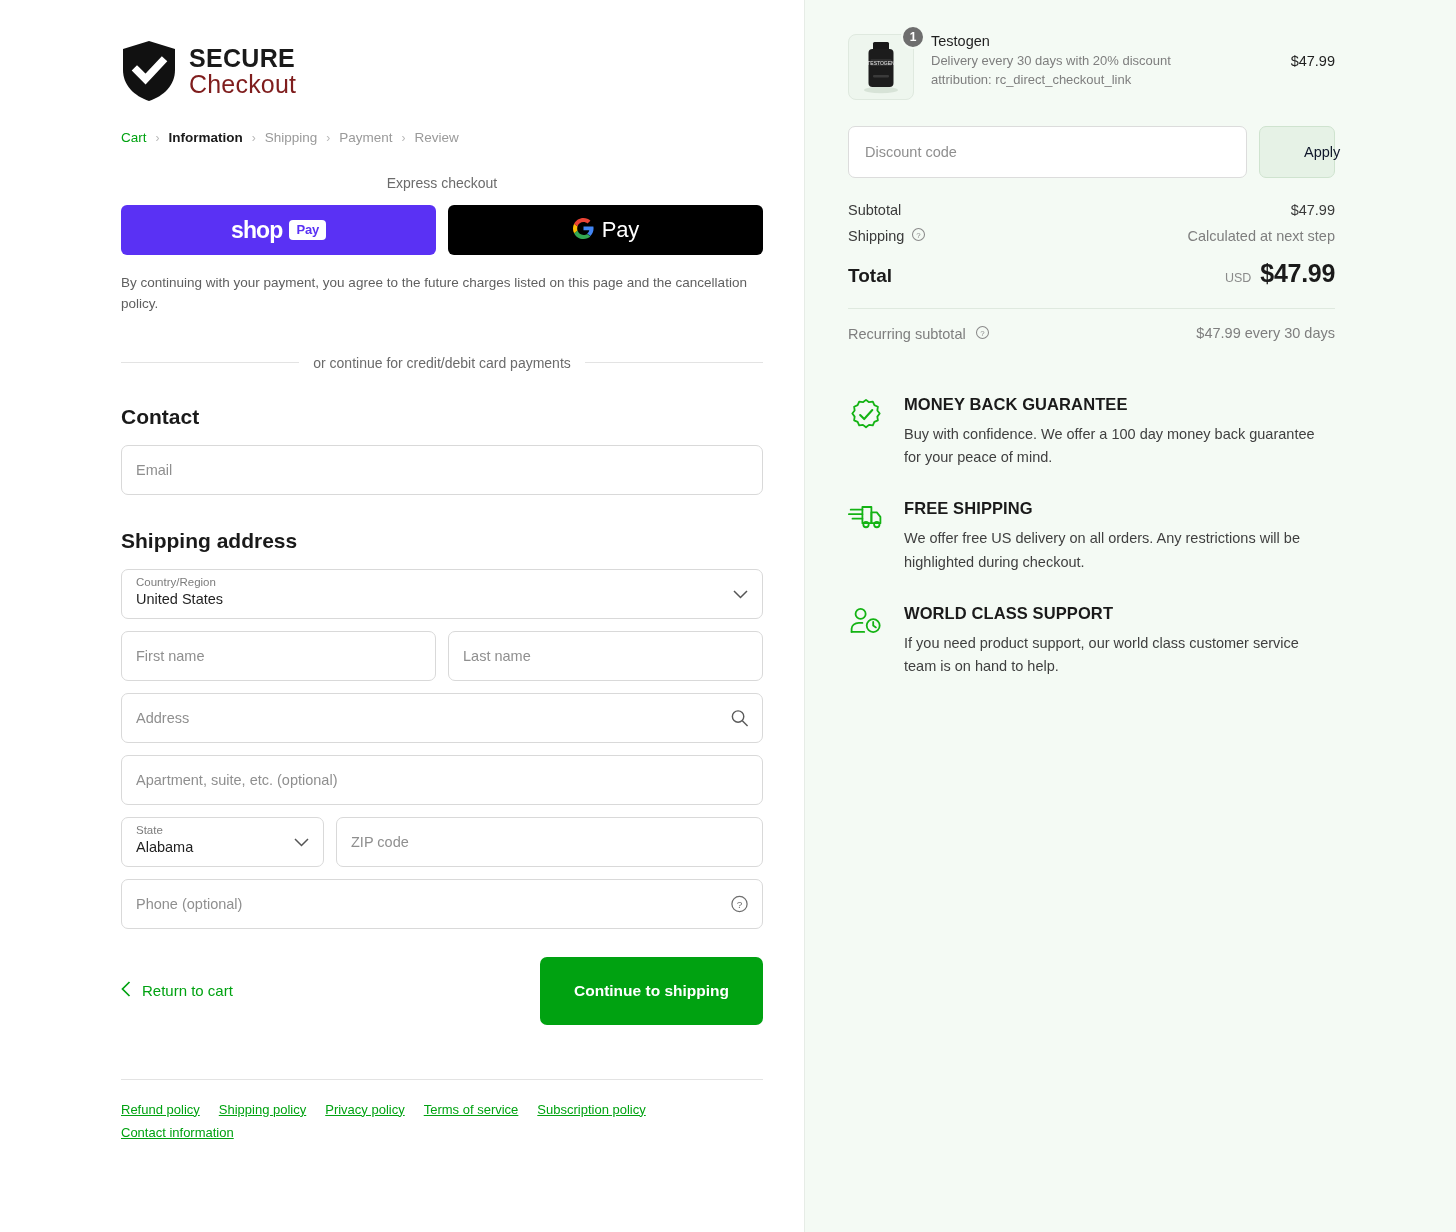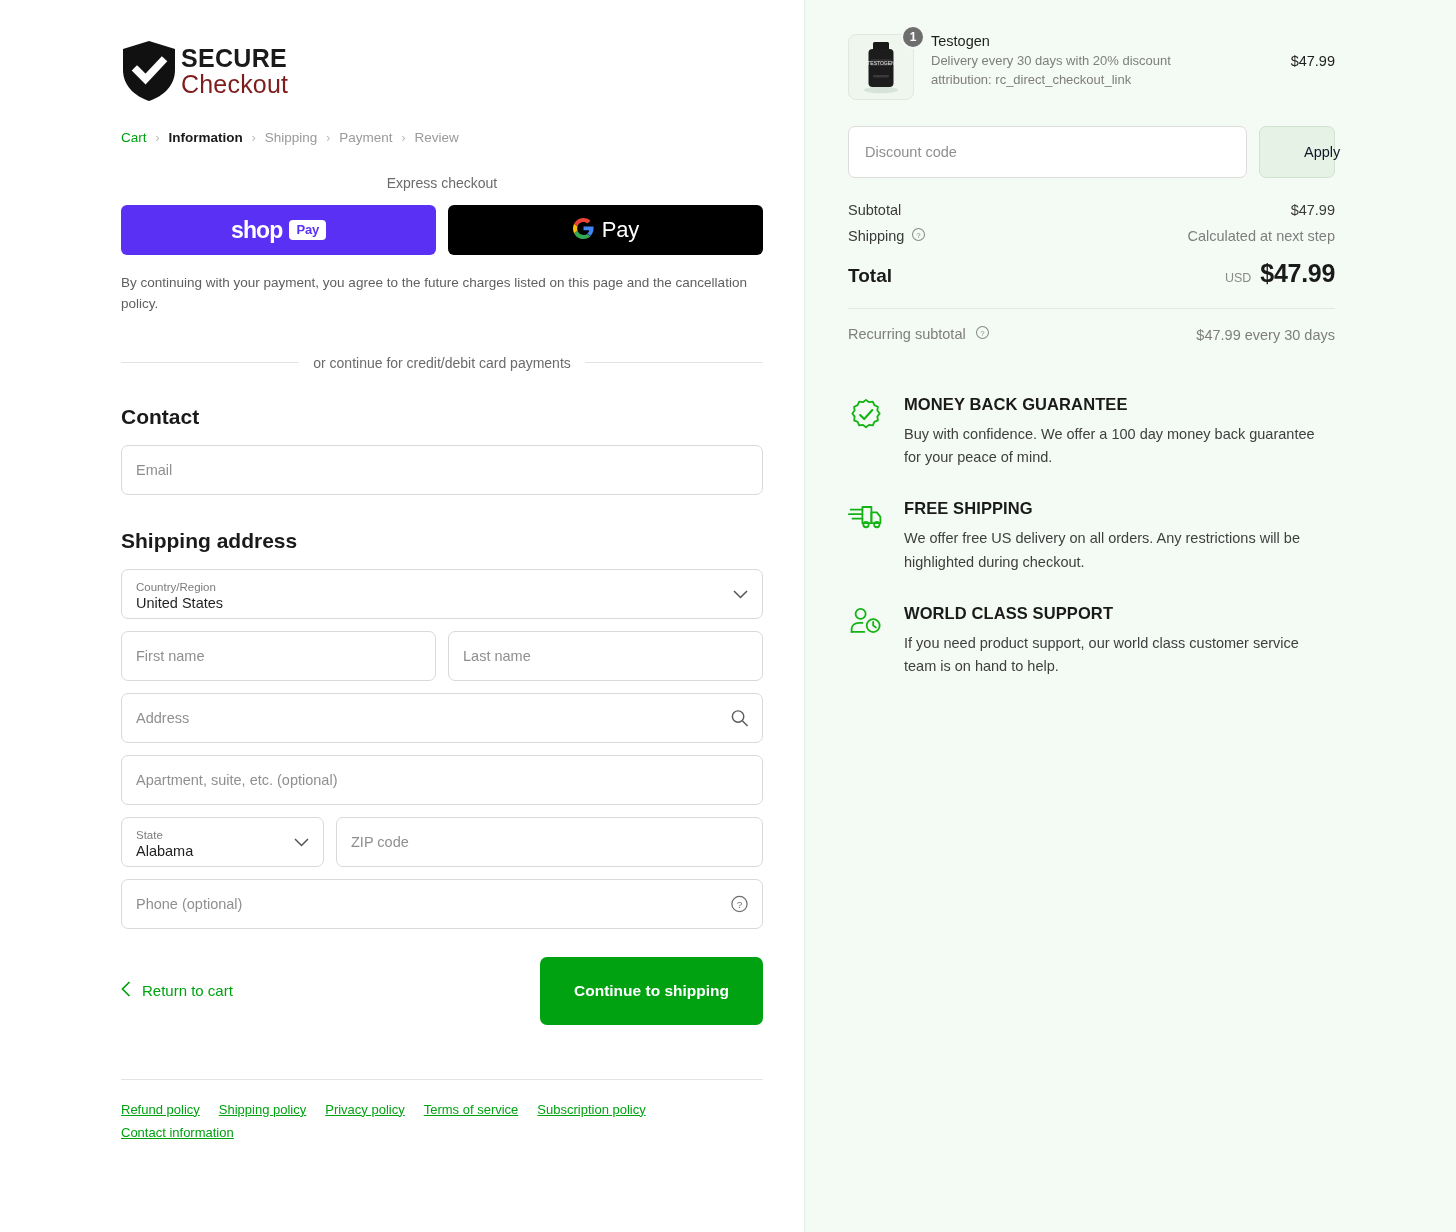--- a/index.html
+++ b/index.html
@@ -15,21 +15,21 @@
   
   .left-col {
     width: 805px; height: 1232px;
     background: #ffffff;
     border-right: 1px solid #e6ece6;
     position: relative;
   }
   .left-inner { width: 642px; margin-left: 121px; padding-top: 40px; }
 
   
-  .logo-row { display: flex; align-items: center; gap: 4px; margin-bottom: 28px; }
+  .logo-row { display: flex; align-items: center; gap: 12px; margin-bottom: 28px; }
   .logo-shield { width: 56px; height: 62px; flex: none; }
   .logo-text { line-height: 1.04; }
   .logo-line1 { font-size: 25px; font-weight: 700; letter-spacing: .3px; color: #1a1a1a; }
   .logo-line2 { font-size: 25px; font-weight: 400; letter-spacing: .2px; color: #7f1d1d; }
 
   
   .breadcrumb { display: flex; align-items: center; gap: 9px; font-size: 13.5px; margin-bottom: 30px; }
   .bc-link { color: #00a211; text-decoration: none; }
   .bc-current { color: #1a1a1a; font-weight: 700; }
   .bc-muted { color: #9a9a9a; }
@@ -60,21 +60,21 @@
   
   h2.section-title { font-size: 21px; font-weight: 700; color: #1a1a1a; margin-bottom: 16px; }
   .mt-section { margin-top: 34px; }
 
   
   .field {
     position: relative; height: 50px; border: 1px solid #d9d9d9; border-radius: 7px;
     background: #fff; display: flex; align-items: center; padding: 0 14px; margin-bottom: 12px;
   }
   .field .ph { font-size: 14.5px; color: #8f8f8f; }
-  .field.tall-label { flex-direction: column; align-items: flex-start; justify-content: center; padding-top: 6px; }
+  .field.tall-label { flex-direction: column; align-items: flex-start; justify-content: flex-start; padding-top: 6px; }
   .flabel { font-size: 11.5px; color: #7c7c7c; line-height: 1.2; }
   .fvalue { font-size: 14.5px; color: #1f1f1f; line-height: 1.3; }
   .field-row { display: flex; gap: 12px; }
   .field-row .field { margin-bottom: 12px; }
   .f-icon { position: absolute; right: 13px; top: 50%; transform: translateY(-50%); display: flex; }
   .chev { position: absolute; right: 14px; top: 50%; transform: translateY(-50%); }
 
   
   .action-row { display: flex; align-items: center; justify-content: space-between; margin-top: 28px; }
   .return-link { display: flex; align-items: center; gap: 11px; color: #00a211; font-size: 15px; text-decoration: none; cursor: pointer; }
@@ -131,21 +131,21 @@
   .tot-row { display: flex; justify-content: space-between; align-items: center; margin-bottom: 9px; }
   .tot-label { font-size: 14.5px; color: #3a3a3a; display: flex; align-items: center; gap: 7px; }
   .tot-value { font-size: 14.5px; color: #3a3a3a; }
   .tot-value.muted { color: #7e7e7e; }
   .grand-row { display: flex; justify-content: space-between; align-items: baseline; margin-top: 14px; }
   .grand-label { font-size: 19px; font-weight: 700; color: #1a1a1a; }
   .grand-right { display: flex; align-items: baseline; gap: 9px; }
   .usd { font-size: 12.5px; color: #8a8a8a; }
   .grand-value { font-size: 25px; font-weight: 700; color: #1a1a1a; letter-spacing: -.3px; }
   .tot-sep { height: 1px; background: #dfe9df; margin: 20px 0 16px; }
-  .recurring-row { display: flex; justify-content: space-between; align-items: flex-end; }
+  .recurring-row { display: flex; justify-content: space-between; align-items: flex-start; }
   .recurring-label { font-size: 14.5px; color: #7e7e7e; display: flex; align-items: center; gap: 9px; }
   .recurring-value { font-size: 14.5px; color: #7e7e7e; }
 
   
   .badges { margin-top: 52px; }
   .badge { display: flex; gap: 18px; margin-bottom: 30px; }
   .badge-icon { flex: none; width: 38px; padding-top: 2px; }
   .badge-title { font-size: 16.5px; font-weight: 700; color: #1a1a1a; letter-spacing: .1px; margin-bottom: 9px; }
   .badge-body { font-size: 14.5px; color: #3f3f3f; line-height: 1.6; }
 </style>

